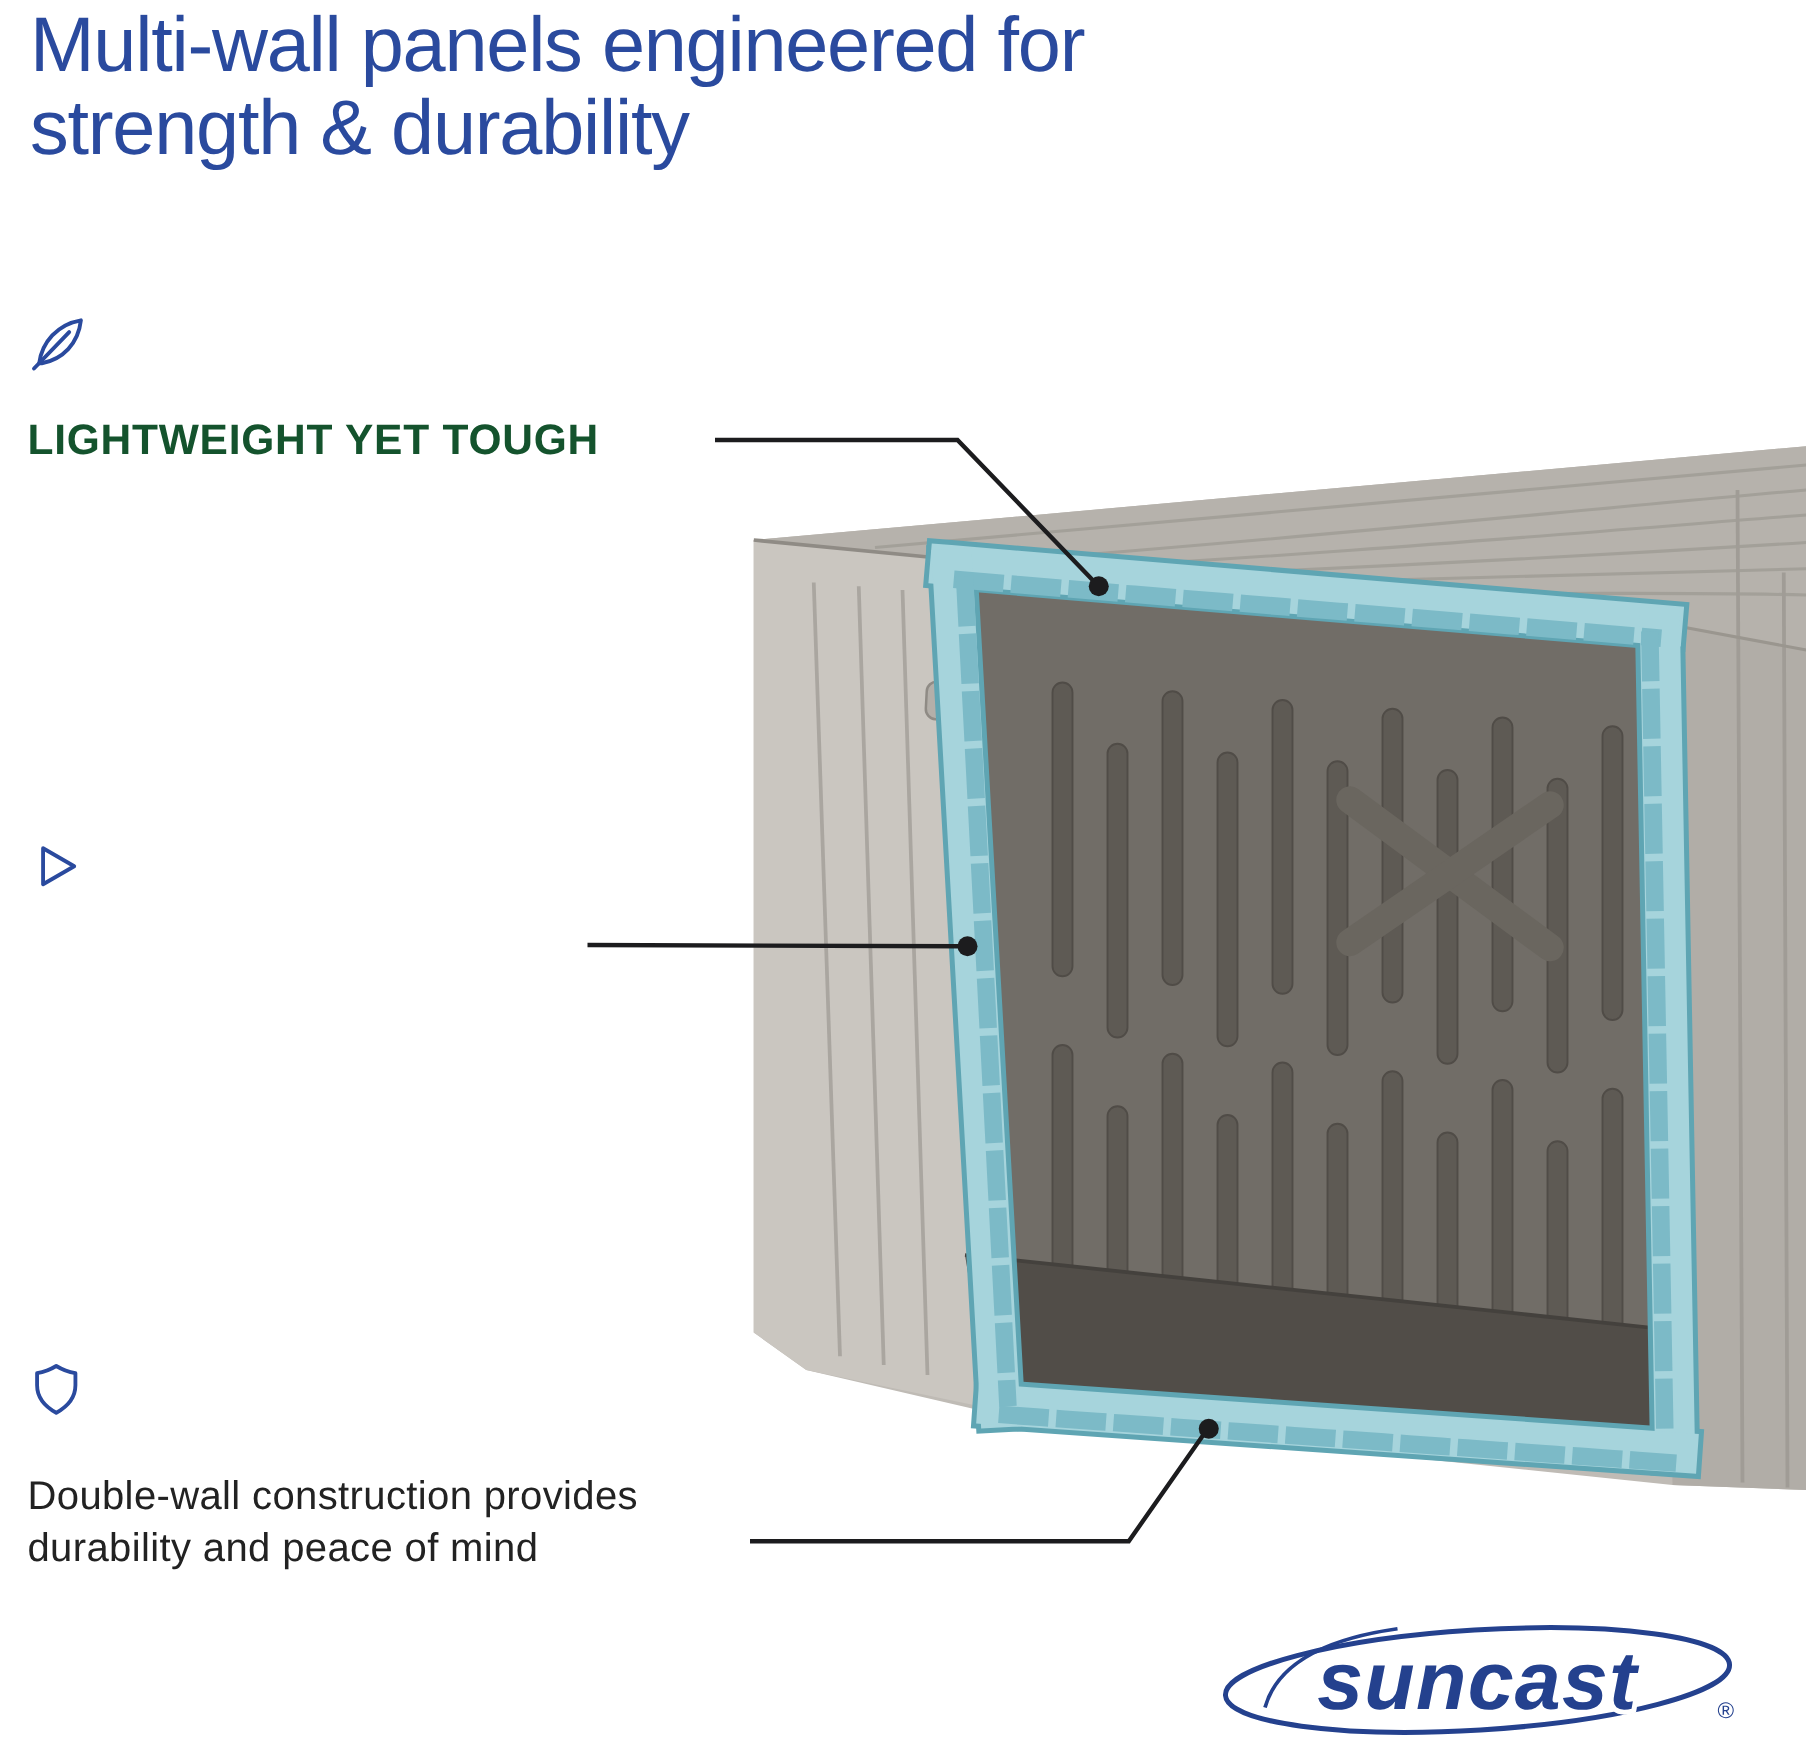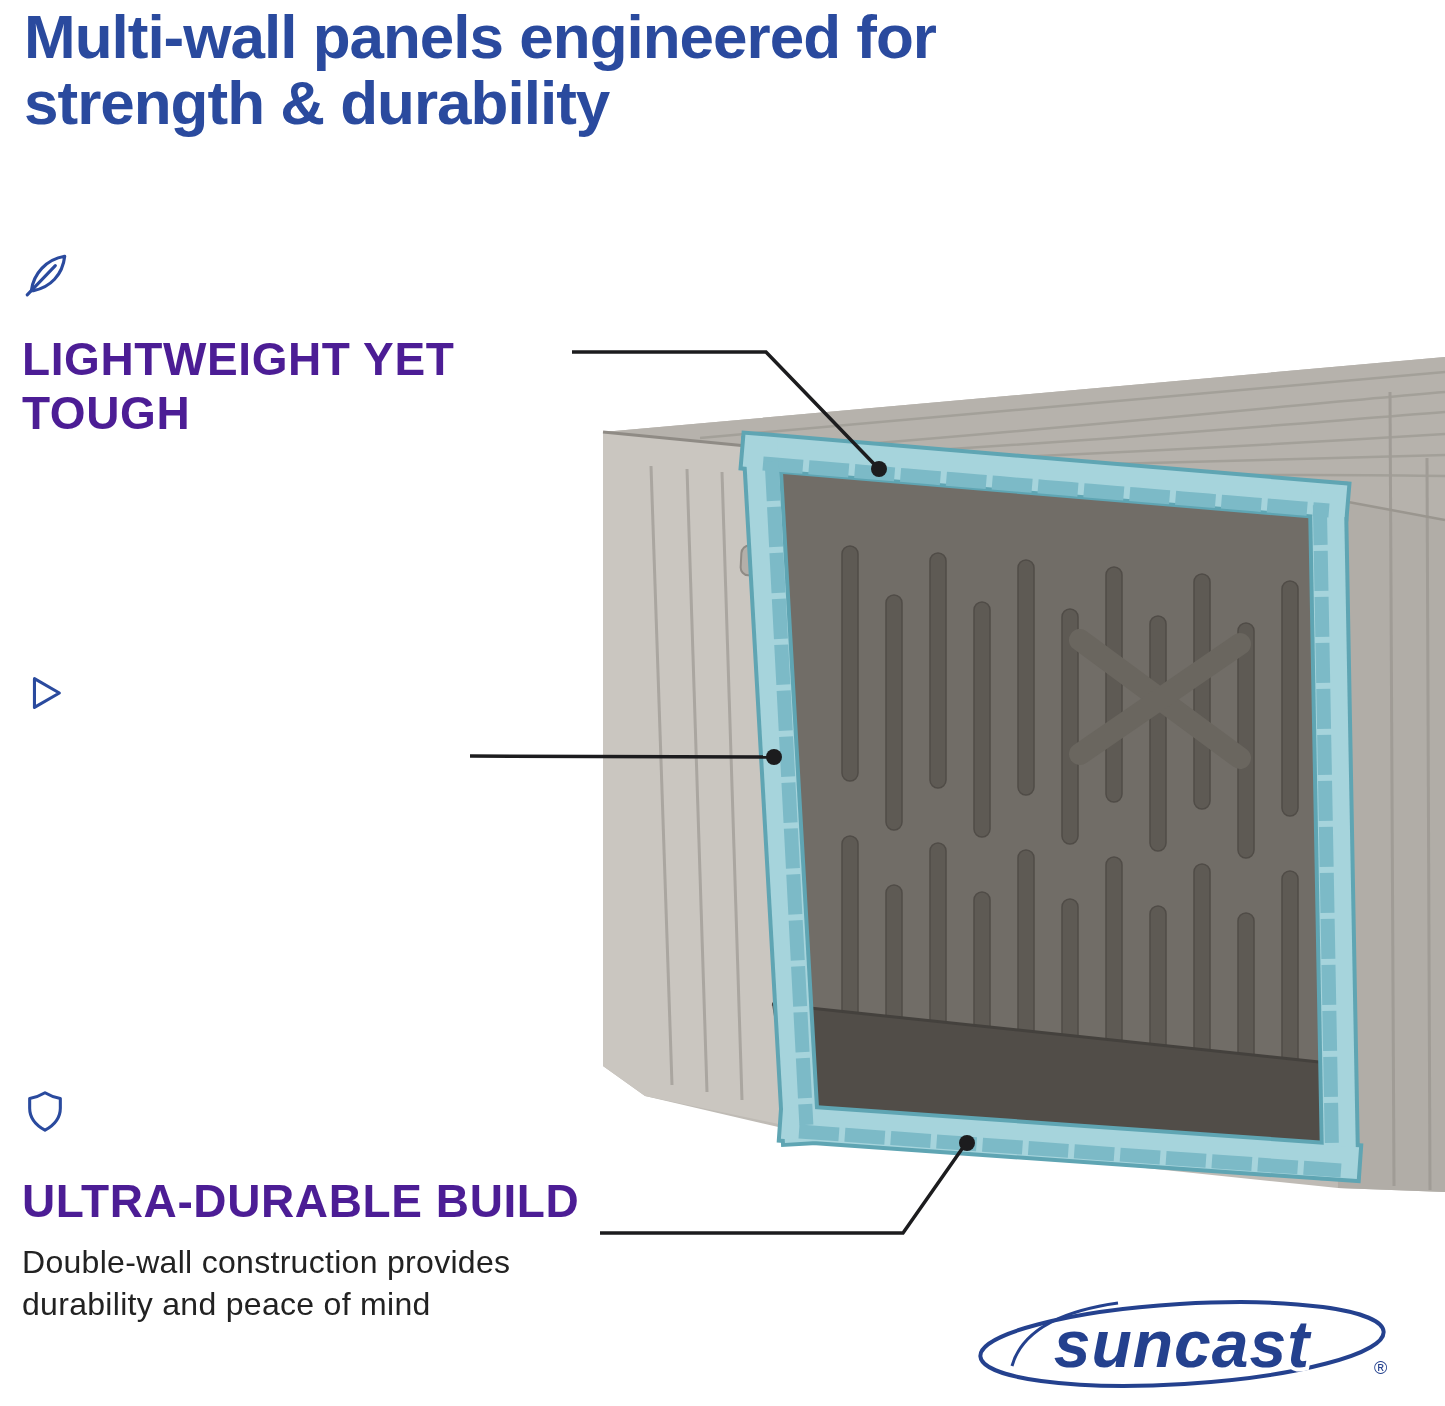--- a/index.html
+++ b/index.html
@@ -8,39 +8,39 @@
     position:relative;
     background:#ffffff;
     font-family:"Liberation Sans", sans-serif;
     overflow:hidden;
     color:#1c1c1e;
   }
   .canvas { position:absolute; inset:0; }
 
   .title {
     position:absolute; left:24px; top:4px;
-    color:#2a4a9e; font-weight:bold;
+    color:#2a4a9e; font-weight:normal;
     font-size:62px; line-height:1.07; letter-spacing:-1px;
     width:1200px;
   }
   .t-line { display:block; }
 
   .feature { position:absolute; left:22px; }
   .f1 { top:250px; width:600px; }
   .f2 { top:670px; width:560px; }
   .f3 { top:1088px; width:700px; }
 
   .f-icon { display:block; }
   .f1 .f-icon { margin-bottom:28px; }
   .f2 .f-icon { margin-bottom:24px; }
   .f3 .f-icon { margin-bottom:36px; }
 
   .f-heading {
-    font-size:46px; font-weight:bold; letter-spacing:0.6px;
-    color:#4c1d95; margin-bottom:13px;
+    font-size:34px; font-weight:bold; letter-spacing:0.6px;
+    color:#14532d; margin-bottom:13px;
   }
   .f-body {
     font-size:32px; line-height:1.32; letter-spacing:0.3px;
     color:#222222; white-space:pre-wrap;
   }
 
   .illustration {
     position:absolute; left:0; top:0;
     width:1445px; height:1406px;
     pointer-events:none;
@@ -73,21 +73,20 @@
       </svg>
     </span>
   </section>
 
   <section class="feature f3">
     <span class="f-icon">
       <svg width="46" height="46" viewBox="0 0 48 48" fill="none" stroke="#2a4a9e" stroke-width="3.2" stroke-linecap="round" stroke-linejoin="round">
         <path d="M 24,5 C 29,8 34,10 40,11 L 40,21 C 40,32 33,39 24,44 C 15,39 8,32 8,21 L 8,11 C 14,10 19,8 24,5 Z"></path>
       </svg>
     </span>
-    <h2 class="f-heading">ULTRA-DURABLE BUILD</h2>
     <p class="f-body">Double-wall construction provides
 durability and peace of mind</p>
   </section>
 
   <svg class="illustration" viewBox="0 0 1445 1406">
 
     <g>
 
       <polygon points="603,432 1445,357 1445,1192 1338,1188 800,1132 645,1096 603,1066" fill="#bfbbb5"></polygon>
 

